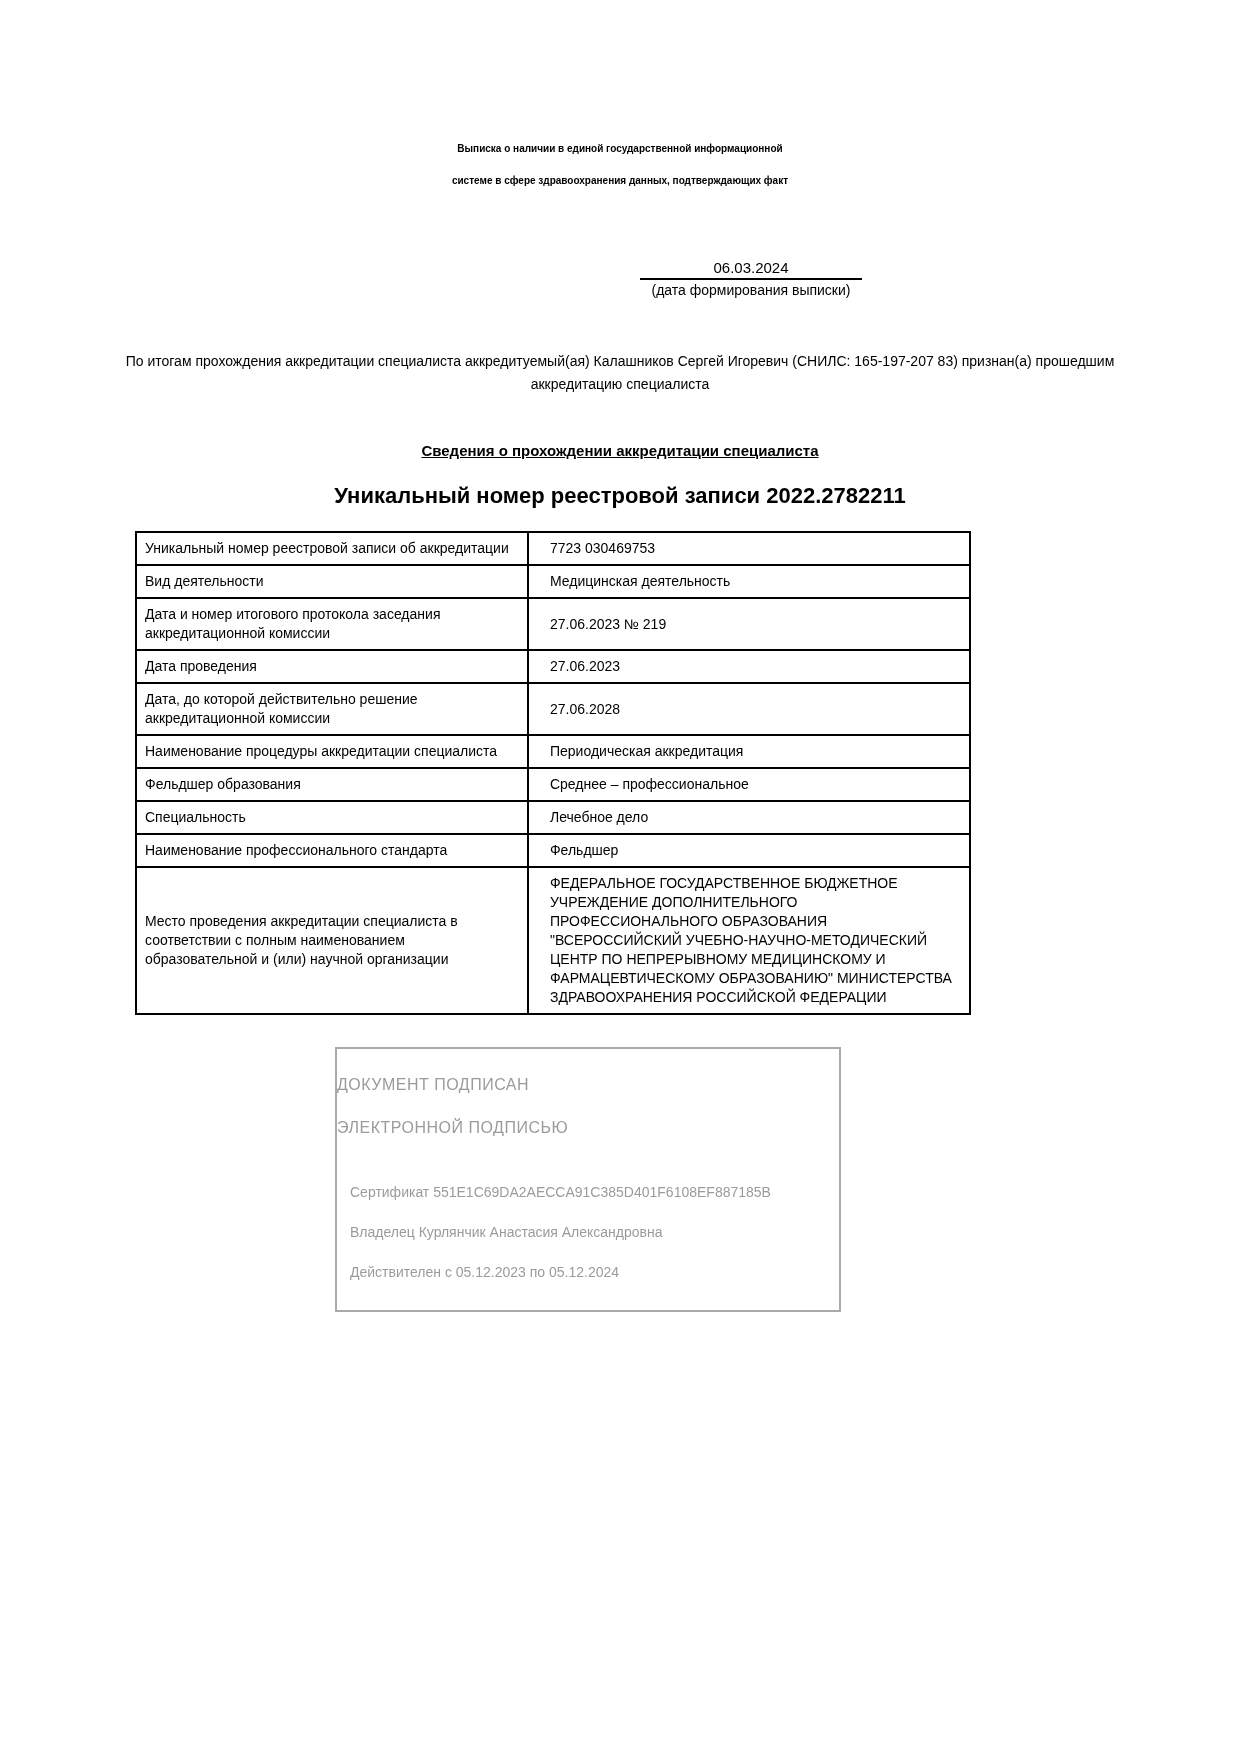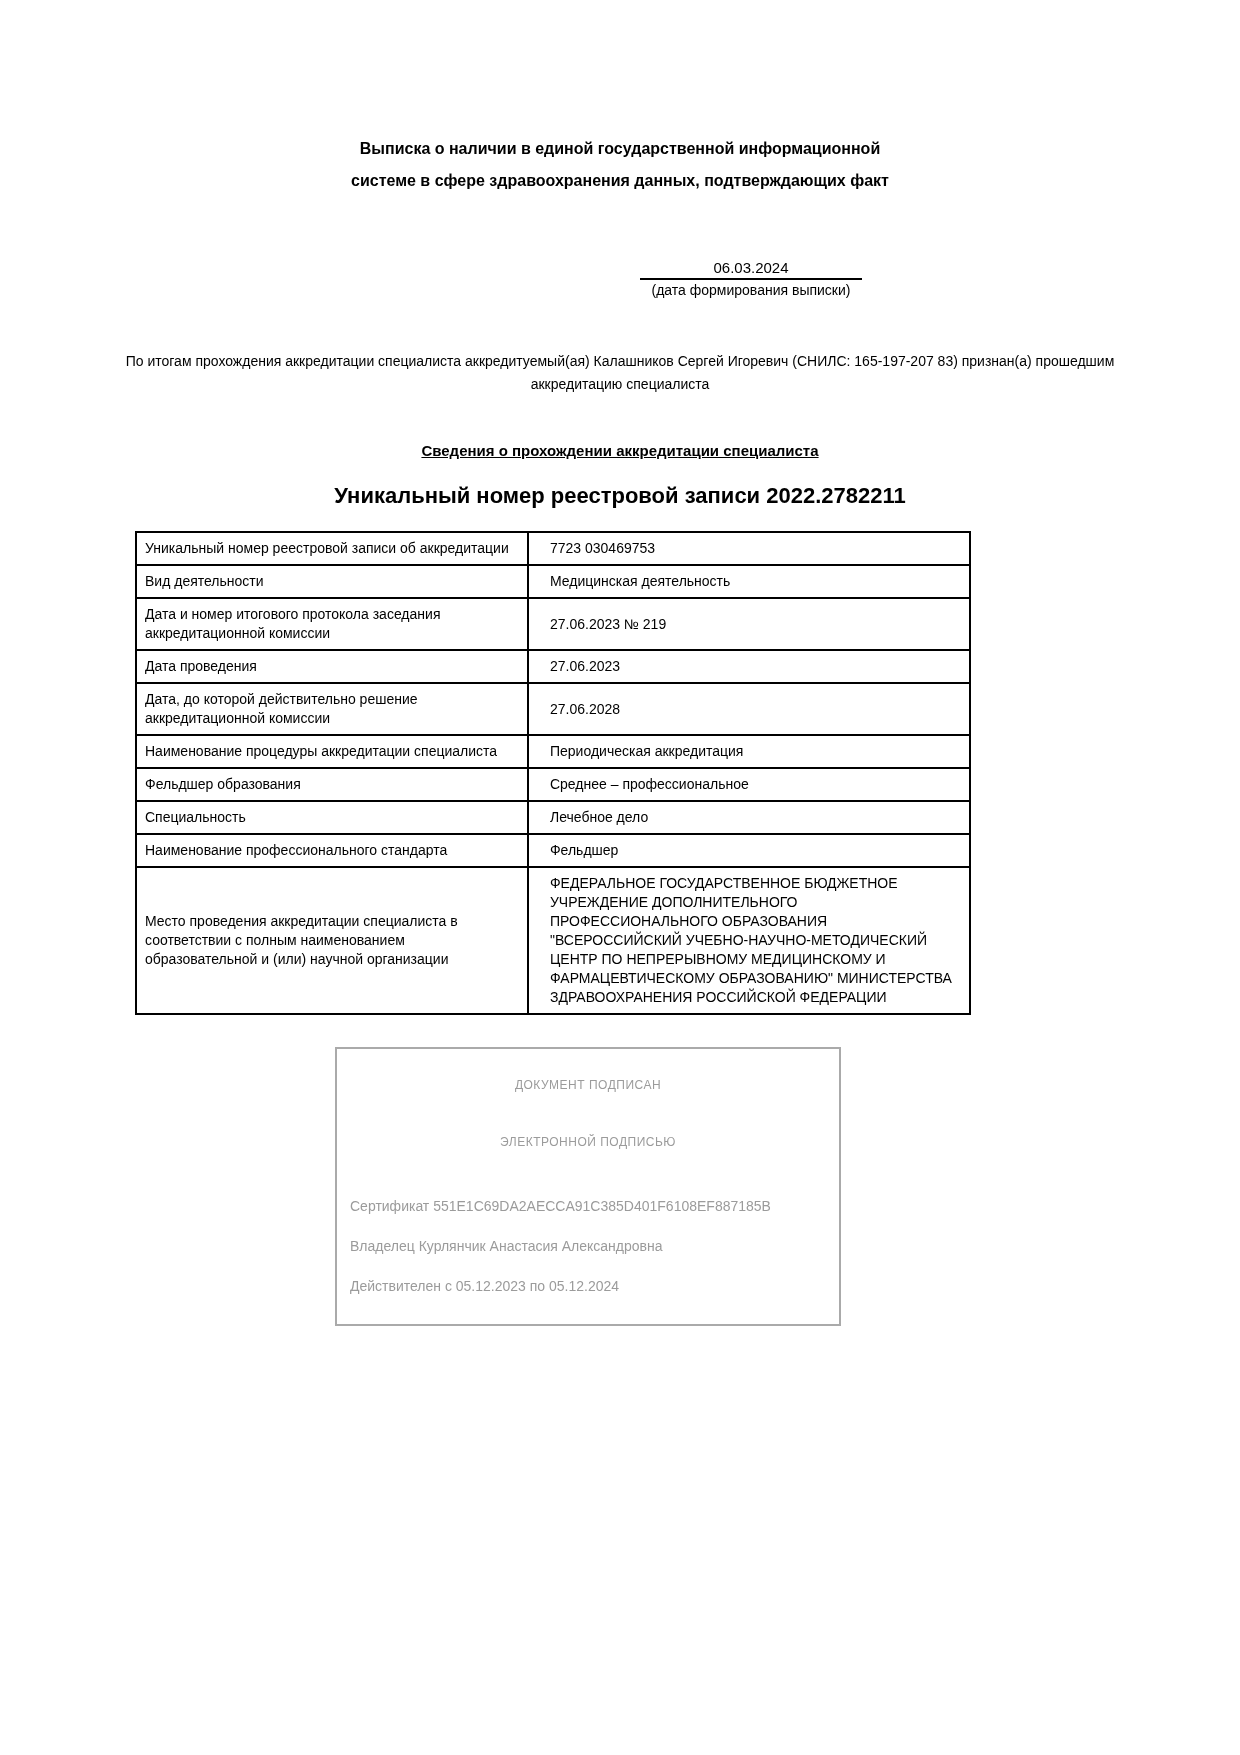--- a/index.html
+++ b/index.html
@@ -15,21 +15,21 @@
     width: 1240px;
     height: 1755px;
     overflow: hidden;
   }
 
   
   .doc-title {
     margin: 133px auto 0;
     width: 760px;
     text-align: center;
-    font-size: 16px;
+    font-size: 10px;
     font-weight: bold;
     line-height: 32px;
   }
 
   
   .date-block {
     width: 222px;
     margin: 62px 378px 0 auto;
     text-align: center;
   }
@@ -87,26 +87,25 @@
 
   
   .sig-box {
     margin: 32px 0 0 335px;
     width: 506px;
     border: 2px solid #aaaaaa;
     color: #9b9b9b;
     padding: 26px 0 30px 0;
   }
   .sig-title {
-    text-align: center;
-    font-size: 12px;
+    font-size: 16px;
     letter-spacing: 0.5px;
     line-height: 20px;
   }
-  .sig-title.second { margin-top: 37px; }
+  .sig-title.second { margin-top: 23px; }
   .sig-details {
     margin: 46px 14px 0 13px;
     font-size: 14px;
   }
   .sig-details .sig-line + .sig-line { margin-top: 24px; }
 </style>
 </head>
 <body>
 
 <div class="page">

